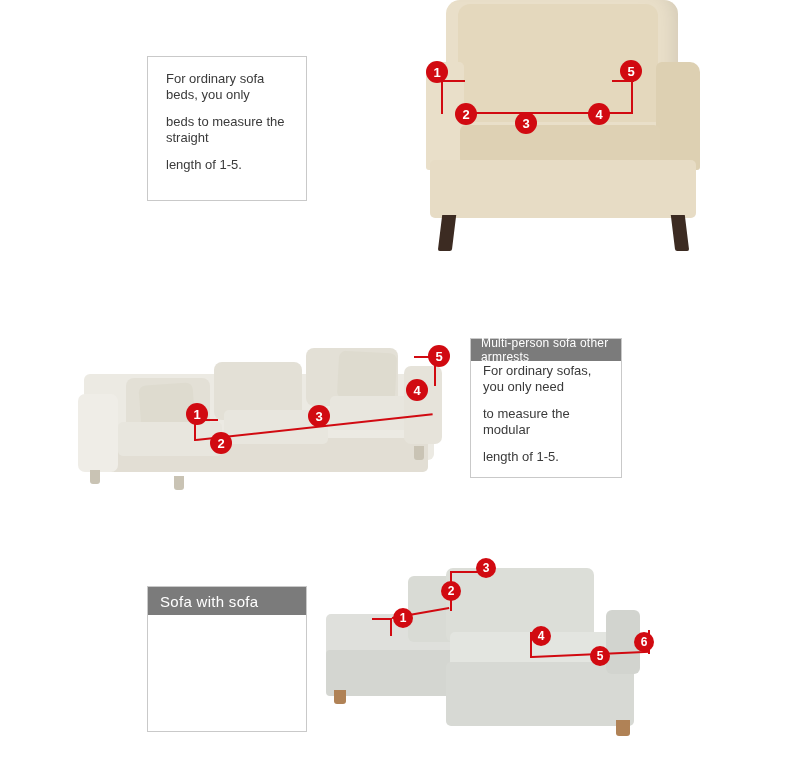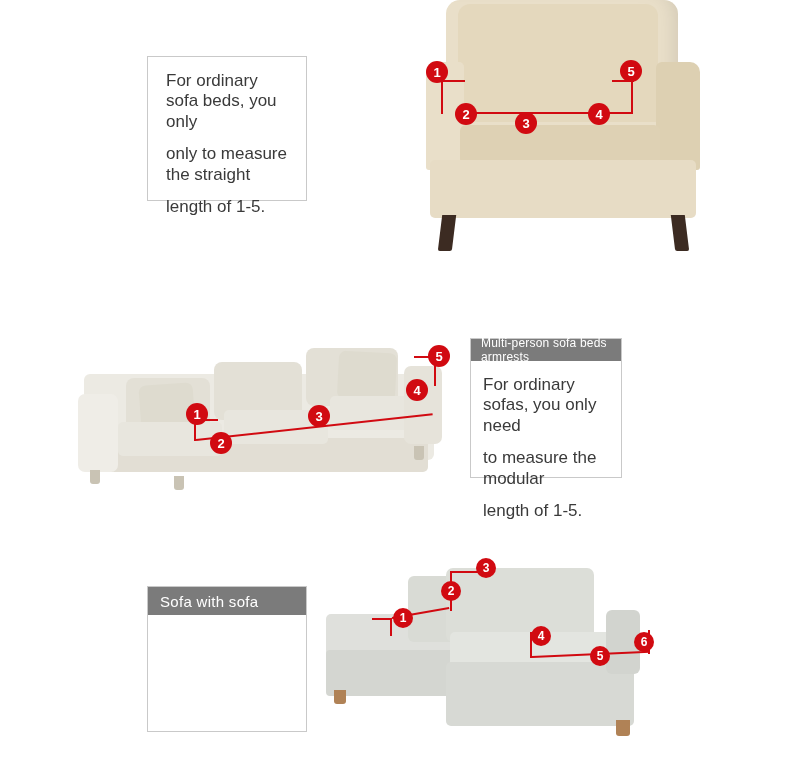--- a/index.html
+++ b/index.html
@@ -44,21 +44,21 @@
     height: 22px;
     padding-left: 10px;
     letter-spacing: 0.2px;
   }
   .card-body {
     padding: 14px 16px 10px 18px;
     box-sizing: border-box;
   }
   .card-body p {
     margin: 0 0 12px 0;
-    font-size: 17px;
+    font-size: 13px;
     line-height: 1.2;
     color: #3a3a3a;
   }
   .card-body p:last-child { margin-bottom: 0; }
 
   
   .marker {
     position: absolute;
     width: 22px;
     height: 22px;
@@ -222,21 +222,21 @@
 
   <div class="marker" style="left:426px; top:61px;">1</div>
   <div class="marker" style="left:455px; top:103px;">2</div>
   <div class="marker" style="left:515px; top:112px;">3</div>
   <div class="marker" style="left:588px; top:103px;">4</div>
   <div class="marker" style="left:620px; top:60px;">5</div>
 
   <div class="card" style="left:147px; top:56px; width:160px; height:145px;">
     <div class="card-body">
       <p>For ordinary sofa beds, you only</p>
-      <p>only to measure the straight</p>
+      <p>beds to measure the straight</p>
       <p>length of 1-5.</p>
     </div>
   </div>
 
   <div class="sofa" id="sofa3">
     <div class="body"></div>
     <div class="body-shadow"></div>
 
     <div class="cush-back" style="left:52px; top:60px; width:84px; height:56px;"></div>
     <div class="cush-back" style="left:140px; top:44px; width:88px; height:58px;"></div>
@@ -263,22 +263,22 @@
   <div class="mline" style="left:434px; top:356px; width:2px; height:30px;"></div>
   <div class="mline" style="left:414px; top:356px; width:22px; height:2px;"></div>
 
   <div class="marker" style="left:186px; top:403px;">1</div>
   <div class="marker" style="left:210px; top:432px;">2</div>
   <div class="marker" style="left:308px; top:405px;">3</div>
   <div class="marker" style="left:406px; top:379px;">4</div>
   <div class="marker" style="left:428px; top:345px;">5</div>
 
   <div class="card" style="left:470px; top:338px; width:152px; height:140px;">
-    <div class="card-header small">Multi-person sofa beds armrests</div>
-    <div class="card-body" style="padding:14px 10px 10px 12px;">
+    <div class="card-header small">Multi-person sofa other armrests</div>
+    <div class="card-body" style="padding:2px 10px 10px 12px;">
       <p>For ordinary sofas, you only need</p>
       <p>to measure the modular</p>
       <p>length of 1-5.</p>
     </div>
   </div>
 
   <div class="sofa" id="sect">
     <div class="chaise"></div>
     <div class="chaise-base"></div>
     <div class="back-left"></div>

